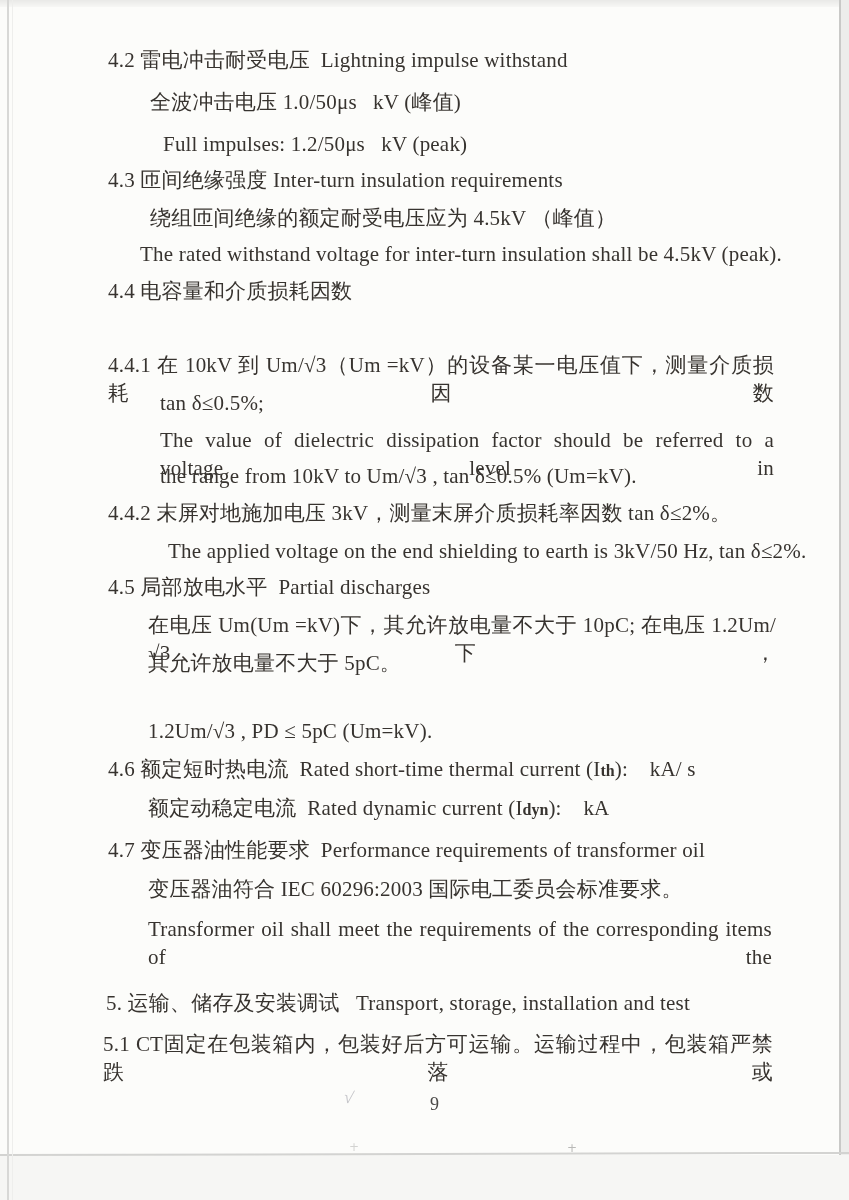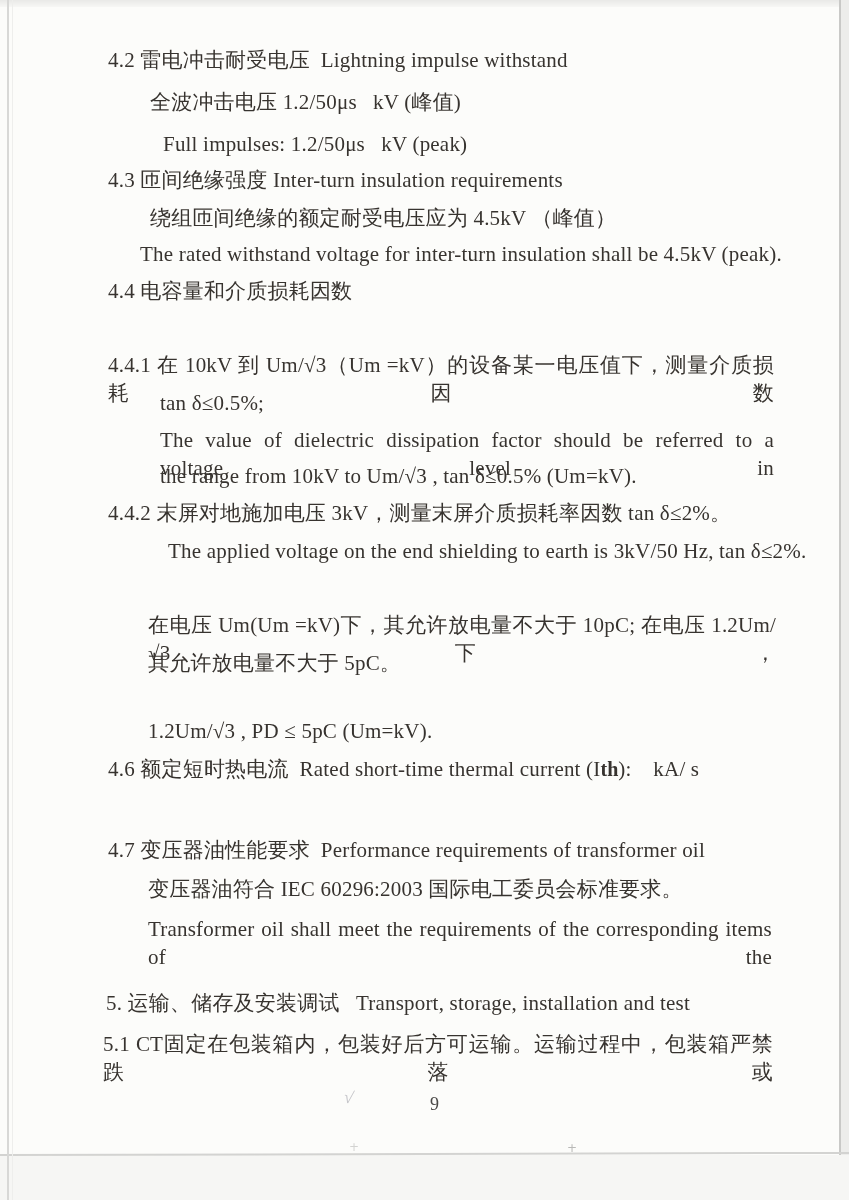--- a/index.html
+++ b/index.html
@@ -17,21 +17,21 @@
     font-size:21px;
     line-height:28px;
     letter-spacing:0.2px;
     color:#37332f;
   }
   .just{
     white-space:normal;
     text-align:justify;
     text-align-last:justify;
   }
-  .bsm{font-weight:700;font-size:20px;letter-spacing:0;}
+  .bsm{font-weight:700;font-size:16px;letter-spacing:0;}
   
   .edge{position:absolute;}
   #edge-top{left:0;top:0;width:849px;height:7px;background:linear-gradient(#e9e9e7,#f7f7f5);}
   #edge-left-line1{left:7px;top:0;width:2px;height:1200px;background:#d8d8d6;}
   #edge-left-line2{left:12px;top:0;width:1px;height:1200px;background:#eeeeec;}
   #edge-right-band{left:841px;top:0;width:8px;height:1160px;background:#ededeb;}
   #edge-right-line{left:839px;top:0;width:2px;height:1190px;background:#c9c9c7;}
   #edge-bottom-line{left:0;top:1153px;width:849px;height:2px;background:#d3d3d1;transform:rotate(-0.15deg);}
   #edge-bottom-area{left:0;top:1155px;width:849px;height:45px;background:#f6f6f4;}
   .speck{position:absolute;color:#b9b9b7;font-size:12px;font-family:"DejaVu Sans",sans-serif;}
@@ -45,36 +45,38 @@
 
   <div class="edge" id="edge-top"></div>
   <div class="edge" id="edge-right-band"></div>
   <div class="edge" id="edge-right-line"></div>
   <div class="edge" id="edge-bottom-area"></div>
   <div class="edge" id="edge-bottom-line"></div>
   <div class="edge" id="edge-left-line1"></div>
   <div class="edge" id="edge-left-line2"></div>
 
   <div class="ln" style="left:108px;top:46px">4.2 雷电冲击耐受电压  Lightning impulse withstand</div>
-  <div class="ln" style="left:150px;top:88px">全波冲击电压 1.2/50μs   kV (峰值)</div>
+  <div class="ln" style="left:150px;top:88px">全波冲击电压 1.0/50μs   kV (峰值)</div>
   <div class="ln" style="left:163px;top:130px">Full impulses: 1.2/50μs   kV (peak)</div>
   <div class="ln" style="left:108px;top:166px">4.3 匝间绝缘强度 Inter-turn insulation requirements</div>
   <div class="ln" style="left:150px;top:204px">绕组匝间绝缘的额定耐受电压应为 4.5kV （峰值）</div>
   <div class="ln" style="left:140px;top:240px">The rated withstand voltage for inter-turn insulation shall be 4.5kV (peak).</div>
   <div class="ln" style="left:108px;top:277px">4.4 电容量和介质损耗因数</div>
   <div class="ln just" style="left:108px;top:351px;width:666px">4.4.1 在 10kV 到 Um/√3（Um =kV）的设备某一电压值下，测量介质损耗因数</div>
   <div class="ln" style="left:160px;top:389px">tan δ≤0.5%;</div>
   <div class="ln just" style="left:160px;top:426px;width:614px">The value of dielectric dissipation factor should be referred to a voltage level in</div>
   <div class="ln" style="left:160px;top:462px">the range from 10kV to Um/√3 , tan δ≤0.5% (Um=kV).</div>
   <div class="ln" style="left:108px;top:499px">4.4.2 末屏对地施加电压 3kV，测量末屏介质损耗率因数 tan δ≤2%。</div>
   <div class="ln" style="left:168px;top:537px">The applied voltage on the end shielding to earth is 3kV/50 Hz, tan δ≤2%.</div>
+  <div class="ln" style="left:108px;top:573px">4.5 局部放电水平  Partial discharges</div>
   <div class="ln just" style="left:148px;top:611px;width:628px">在电压 Um(Um =kV)下，其允许放电量不大于 10pC; 在电压 1.2Um/√3 下，</div>
   <div class="ln" style="left:148px;top:649px">其允许放电量不大于 5pC。</div>
   <div class="ln" style="left:148px;top:717px">1.2Um/√3 , PD ≤ 5pC (Um=kV).</div>
   <div class="ln" style="left:108px;top:755px"><span>4.6 额定短时热电流  Rated short-time thermal current (I</span><b class="bsm">th</b><span>):    kA/ s</span></div>
+  <div class="ln" style="left:148px;top:794px"><span>额定动稳定电流  Rated dynamic current (I</span><b class="bsm">dyn</b><span>):    kA</span></div>
   <div class="ln" style="left:108px;top:836px">4.7 变压器油性能要求  Performance requirements of transformer oil</div>
   <div class="ln" style="left:148px;top:875px">变压器油符合 IEC 60296:2003 国际电工委员会标准要求。</div>
   <div class="ln just" style="left:148px;top:915px;width:624px">Transformer oil shall meet the requirements of the corresponding items of the</div>
   <div class="ln" style="left:106px;top:989px">5. 运输、储存及安装调试   Transport, storage, installation and test</div>
   <div class="ln just" style="left:103px;top:1030px;width:670px">5.1 CT固定在包装箱内，包装好后方可运输。运输过程中，包装箱严禁跌落或</div>
 
   <div id="pen-mark">√</div>
   <div id="page-number">9</div>
   <div class="speck" style="left:567px;top:1141px">+</div>
   <div class="speck" style="left:349px;top:1140px;opacity:.6">+</div>

